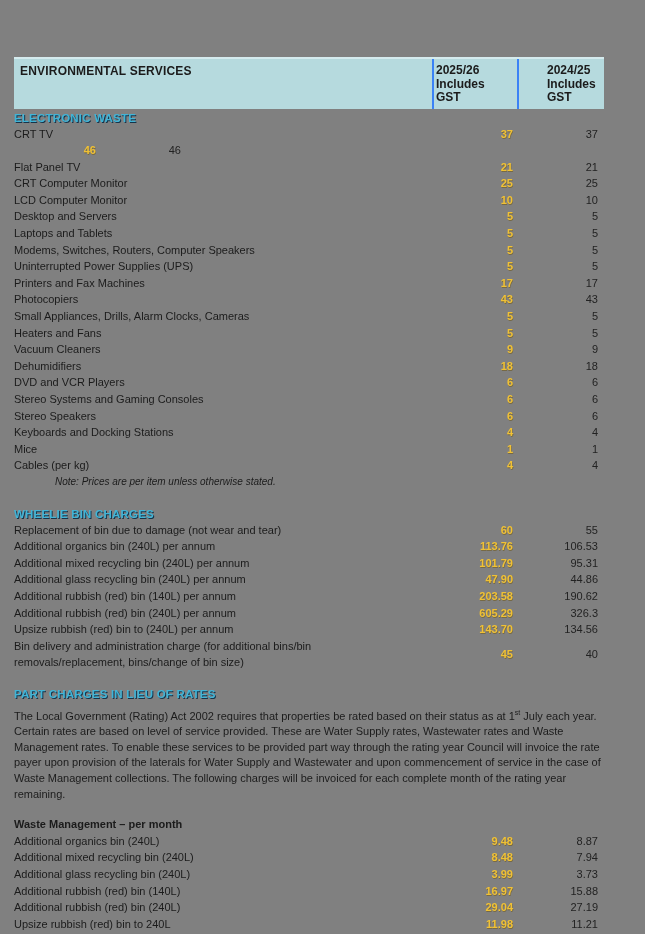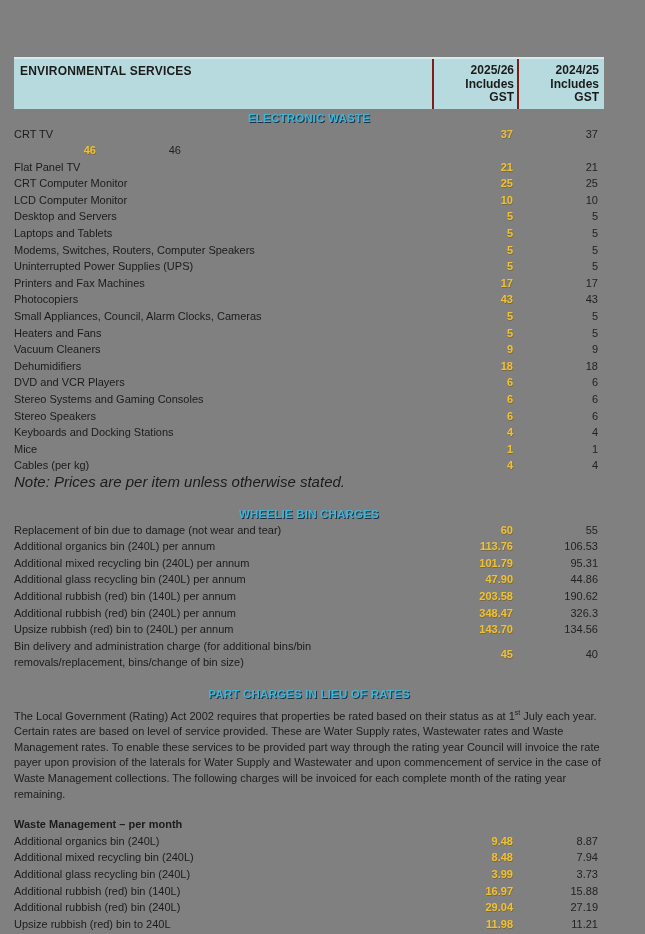--- a/index.html
+++ b/index.html
@@ -33,60 +33,59 @@
     font-weight:bold;
     font-size:12px;
   }
   .header-title-cell{
     flex:1;
     padding:5px 4px 4px 6px;
     letter-spacing:.2px;
   }
   .year-col{
     width:85px;
-    border-left:2px solid #7f1d1d;
-    text-align:right;
+    border-left:2px solid #3b82f6;
     padding:5px 3px 4px 2px;
     white-space:pre-line;
     line-height:13.5px;
   }
   .year-col:last-child{width:87px;padding-right:5px;padding-left:28px;}
 
   
   .section-heading{
     font-weight:bold;
     font-size:11.5px;
     color:var(--accent-heading);
     text-shadow:1px 1px 0 var(--heading-shadow);
     letter-spacing:.2px;
     line-height:15px;
     margin-top:2px;
-    text-align:center;
   }
   .section + .section{margin-top:16px;}
   .section:nth-child(3){}
 
   .fee-row{
     display:flex;
     align-items:center;
     font-size:11px;
     line-height:16.6px;
   }
   .fee-label{flex:1;padding-right:6px;}
   .fee-current{
     width:85px;text-align:right;padding-right:3px;
     font-weight:bold;color:var(--value-current);
     text-shadow:.5px .5px 0 rgba(110,85,20,.55);
   }
   .fee-prior{width:88px;text-align:right;padding-right:6px;color:var(--value-prior);}
 
   .section-note{
-    font-size:15px;
+    font-size:10px;
     font-style:italic;
     line-height:16.6px;
+    margin-left:41px;
   }
   .section-paragraph{
     font-size:11px;
     line-height:15.6px;
     margin-top:3px;
     padding-right:2px;
   }
   .section-paragraph sup{font-size:7px;}
   .section-subheading{
     font-weight:bold;
@@ -185,21 +184,21 @@
     <div class="fee-prior">17</div>
   </div>
 
   <div class="fee-row">
     <div class="fee-label">Photocopiers</div>
     <div class="fee-current">43</div>
     <div class="fee-prior">43</div>
   </div>
 
   <div class="fee-row">
-    <div class="fee-label">Small Appliances, Council, Alarm Clocks, Cameras</div>
+    <div class="fee-label">Small Appliances, Drills, Alarm Clocks, Cameras</div>
     <div class="fee-current">5</div>
     <div class="fee-prior">5</div>
   </div>
 
   <div class="fee-row">
     <div class="fee-label">Heaters and Fans</div>
     <div class="fee-current">5</div>
     <div class="fee-prior">5</div>
   </div>
 
@@ -283,21 +282,21 @@
   </div>
 
   <div class="fee-row">
     <div class="fee-label">Additional rubbish (red) bin (140L) per annum</div>
     <div class="fee-current">203.58</div>
     <div class="fee-prior">190.62</div>
   </div>
 
   <div class="fee-row">
     <div class="fee-label">Additional rubbish (red) bin (240L) per annum</div>
-    <div class="fee-current">348.47</div>
+    <div class="fee-current">605.29</div>
     <div class="fee-prior">326.3</div>
   </div>
 
   <div class="fee-row">
     <div class="fee-label">Upsize rubbish (red) bin to (240L) per annum</div>
     <div class="fee-current">143.70</div>
     <div class="fee-prior">134.56</div>
   </div>
 
   <div class="fee-row">

